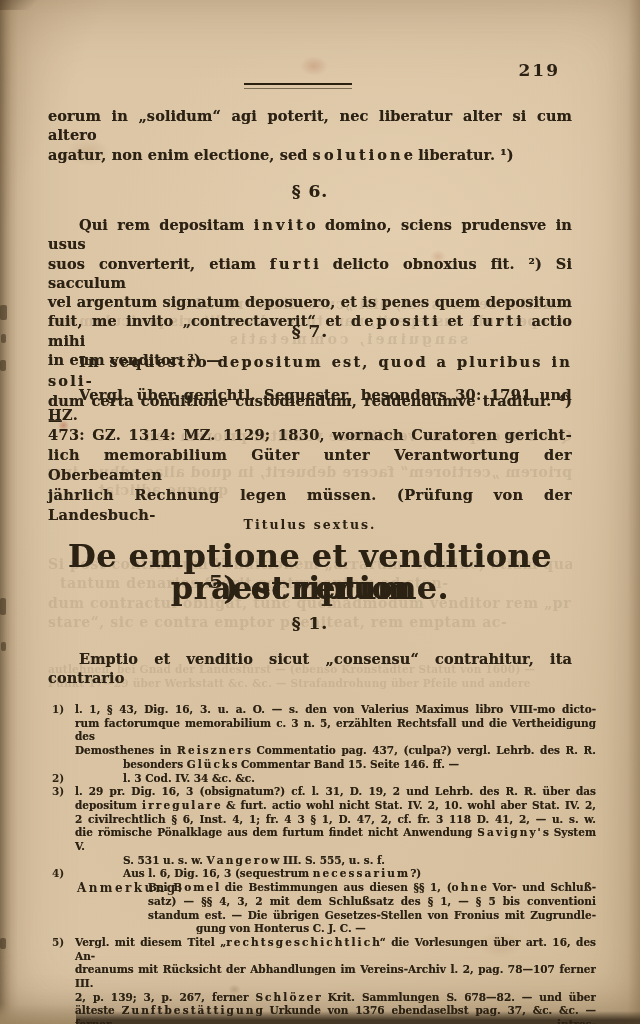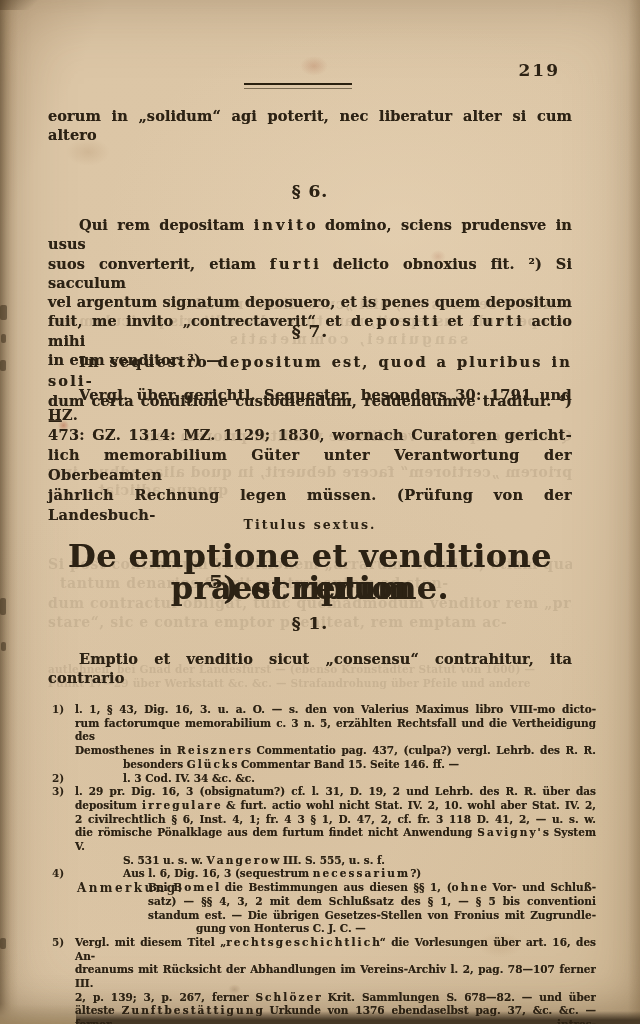--- a/index.html
+++ b/index.html
@@ -89,20 +89,21 @@
   <div class="ghost small" style="top:663px;left:48px;width:524px">autlehnen, bei Gnad der Landesfürst — (ebenso Kronstädter Statut von 1600) —</div>
   <div class="ghost small" style="top:677px;left:48px;width:524px">Punkt 17—29 über Werkstatt &amp;c. &amp;c. — Strafandrohung über Pfeile und andere</div>
 
   <div class="txt pagenum-wrap">
     <div class="pagenum">219</div>
     <div class="pagenum-rule"></div>
   </div>
 
   <div class="txt col" style="top:106px">
     <div class="bl">eorum in „solidum“ agi poterit, nec liberatur alter si cum altero</div>
+    <div class="bl last">agatur, non enim electione, sed s o l u t i o n e liberatur. ¹)</div>
   </div>
 
   <div class="txt col sec-h" style="top:181px">§ 6.</div>
   <div class="txt col" style="top:215px">
     <div class="bl ind">Qui rem depositam i n v i t o domino, sciens prudensve in usus</div>
     <div class="bl">suos converterit, etiam f u r t i delicto obnoxius fit. ²)  Si sacculum</div>
     <div class="bl">vel argentum signatum deposuero, et is penes quem depositum</div>
     <div class="bl">fuit, me invito „contrectaverit“ et d e p o s i t i et f u r t i actio mihi</div>
     <div class="bl last">in eum venditor. ³) —</div>
   </div>

